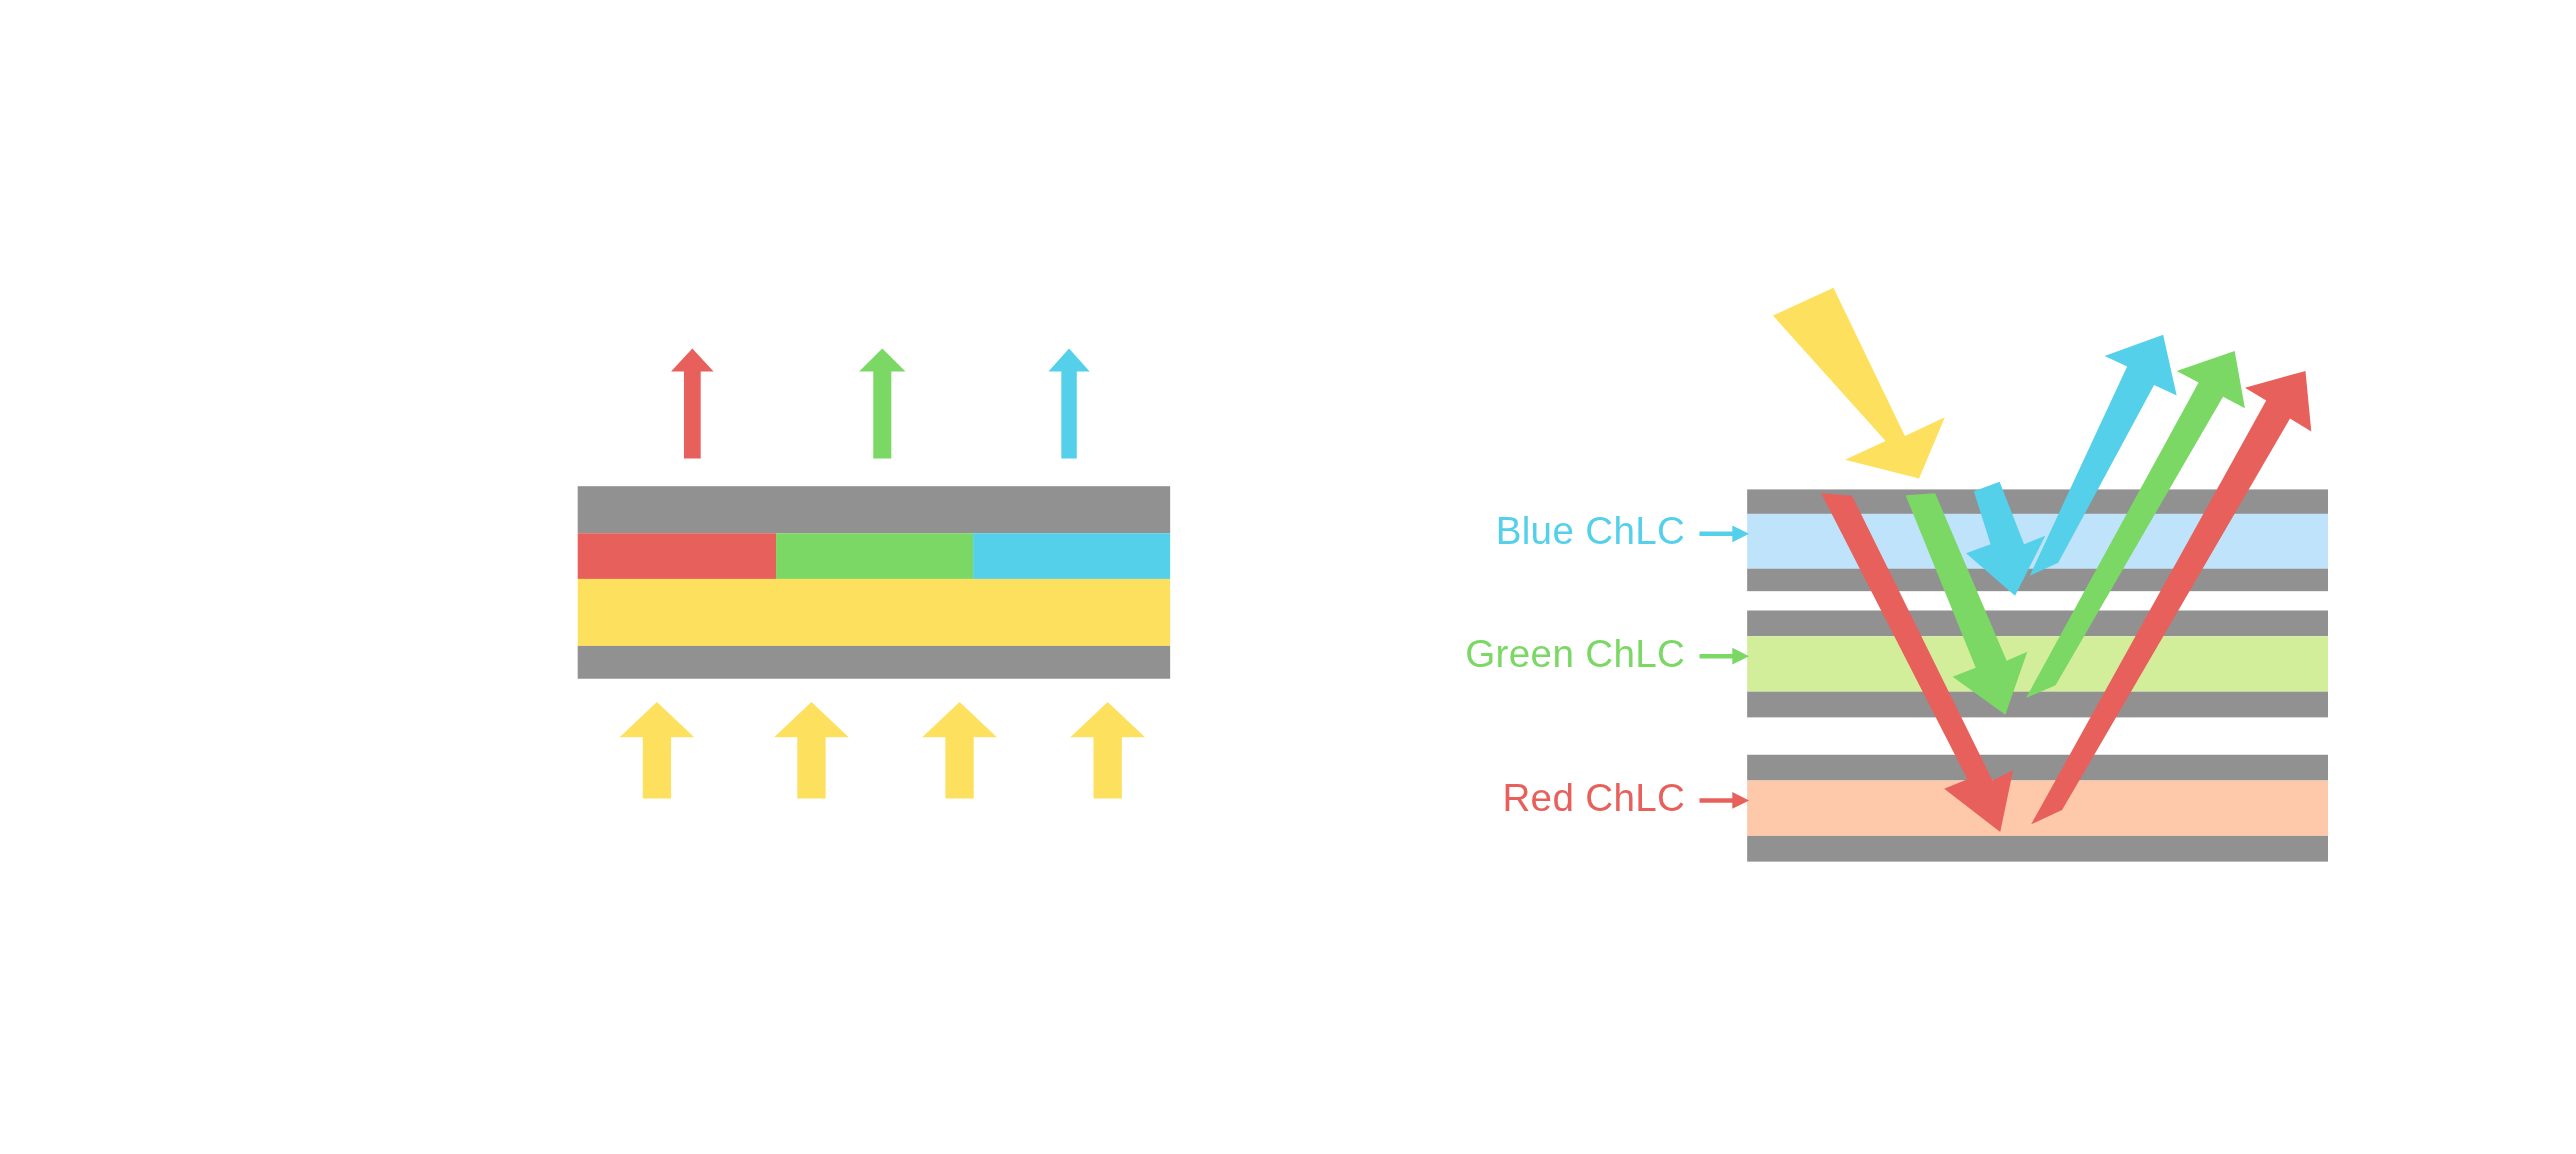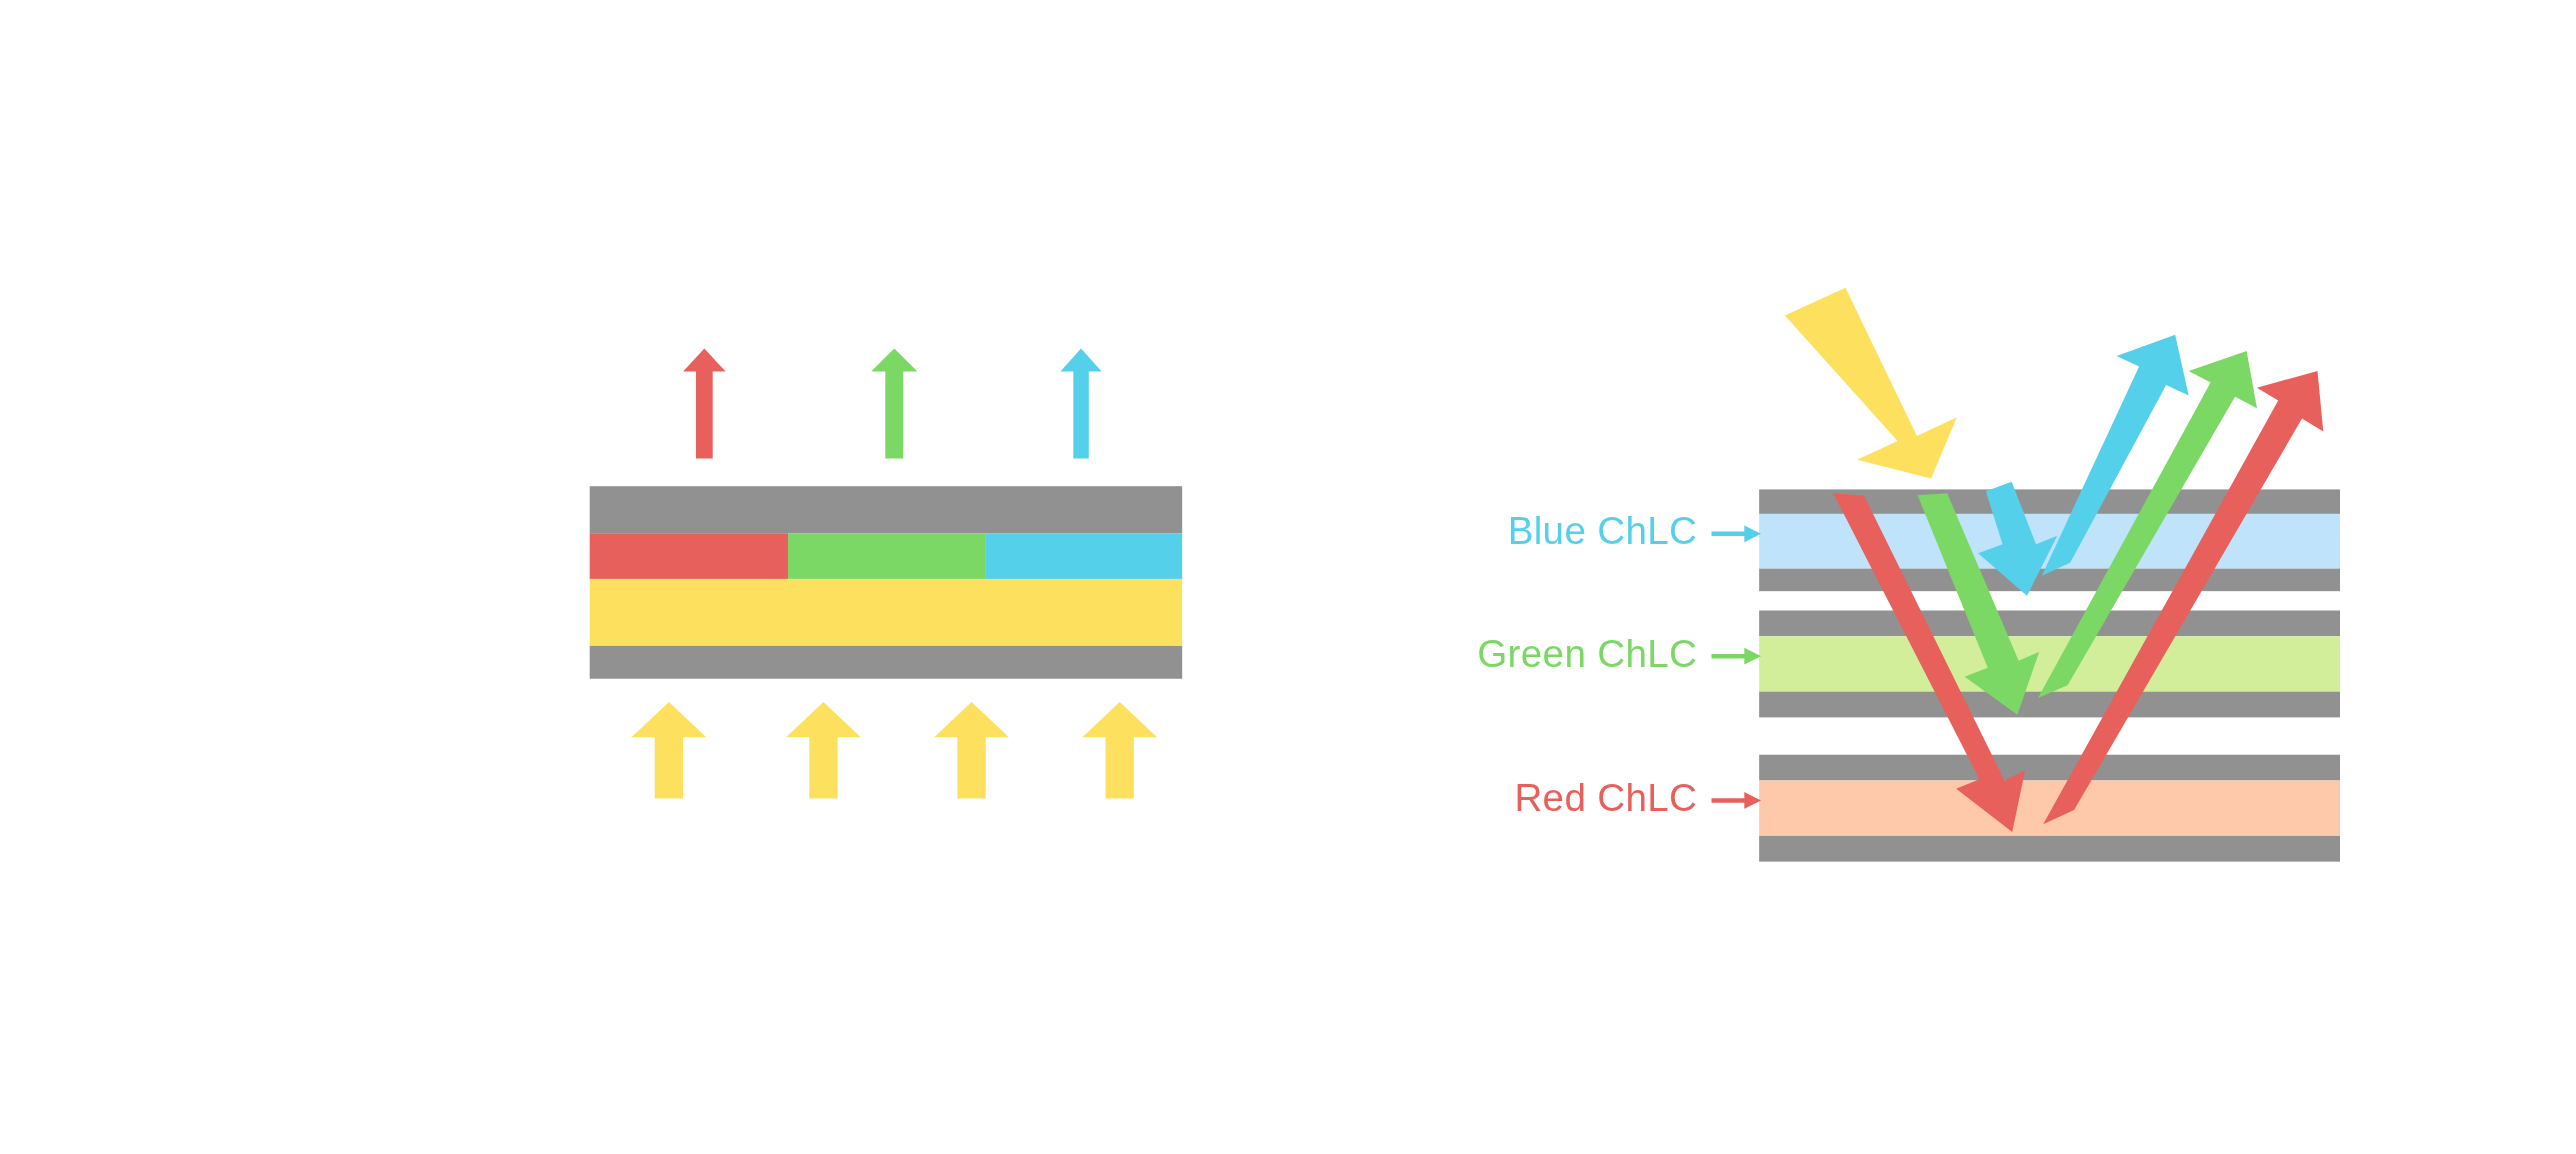--- a/index.html
+++ b/index.html
@@ -9,21 +9,21 @@
   }
   body {
     width: 2576px;
     height: 1154px;
     font-family: "Liberation Sans", sans-serif;
     overflow: hidden;
     position: relative;
   }
   #figure-root {
     position: absolute;
-    left: 12px; top: 0;
+    left: 0; top: 0;
     width: 2287px;
     height: 1154px;
   }
   #figure-svg {
     display: block;
     width: 2576px;
     height: 1154px;
   }
   .panel-label {
     font-family: "Liberation Sans", sans-serif;

